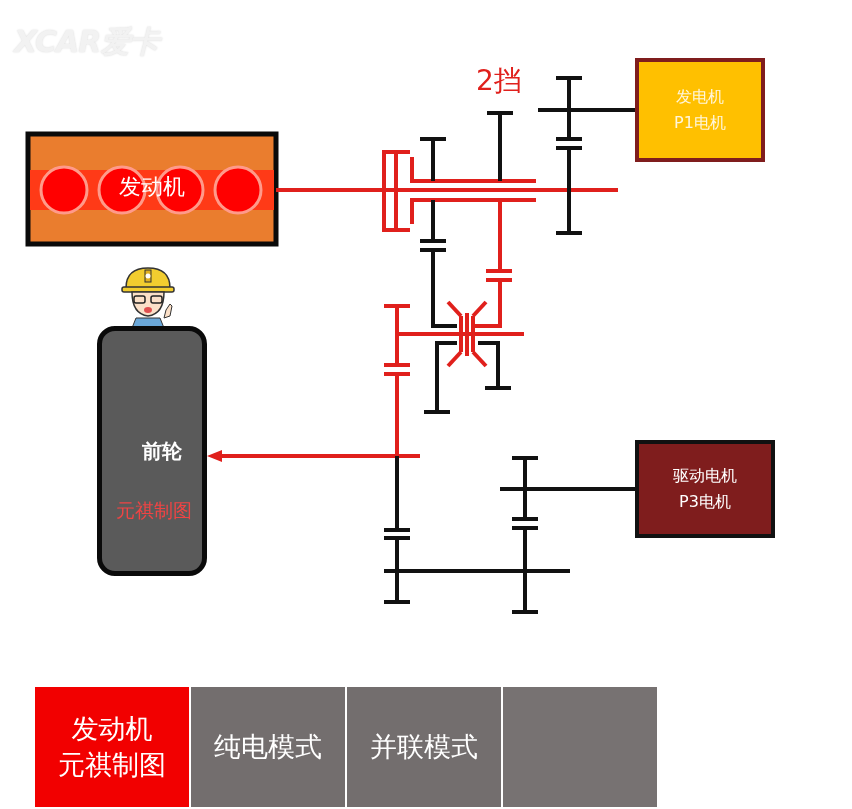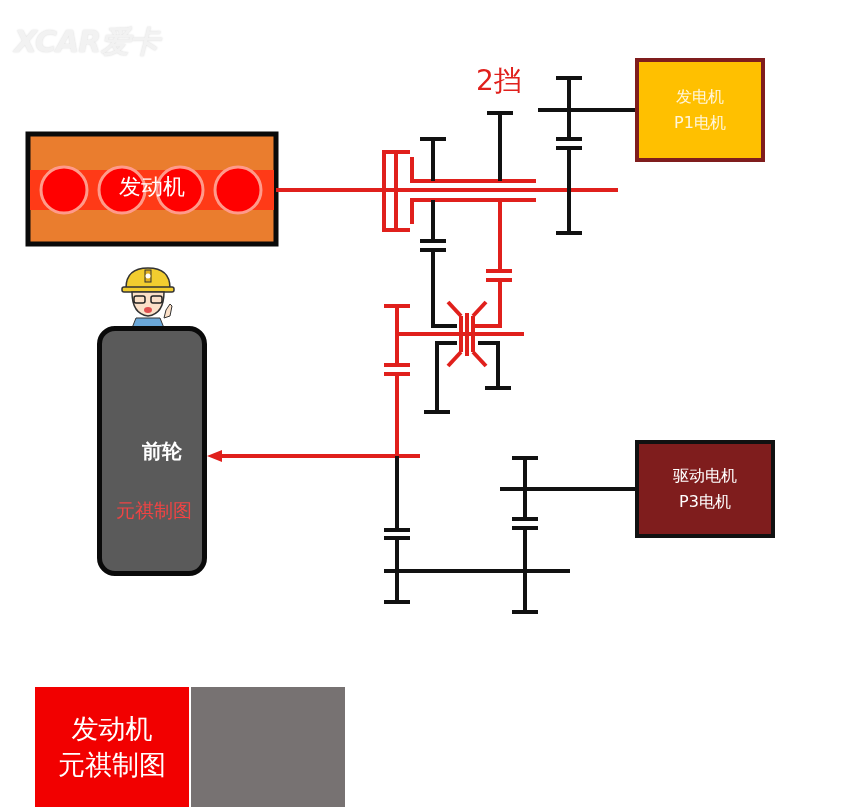--- a/index.html
+++ b/index.html
@@ -152,14 +152,20 @@
 
 <div class="wheel"></div>
 <div class="wheel-label">前轮</div>
 <div class="watermark">元祺制图</div>
 
 <div class="modes">
   <div class="mode active">
     <span>发动机</span>
     <span>元祺制图</span>
   </div>
+  <div class="mode">
+    <span>纯电模式</span>
+  </div>
+  <div class="mode">
+    <span>并联模式</span>
+  </div>
   <div class="mode blank"></div>
 </div>
 
 </body></html>

